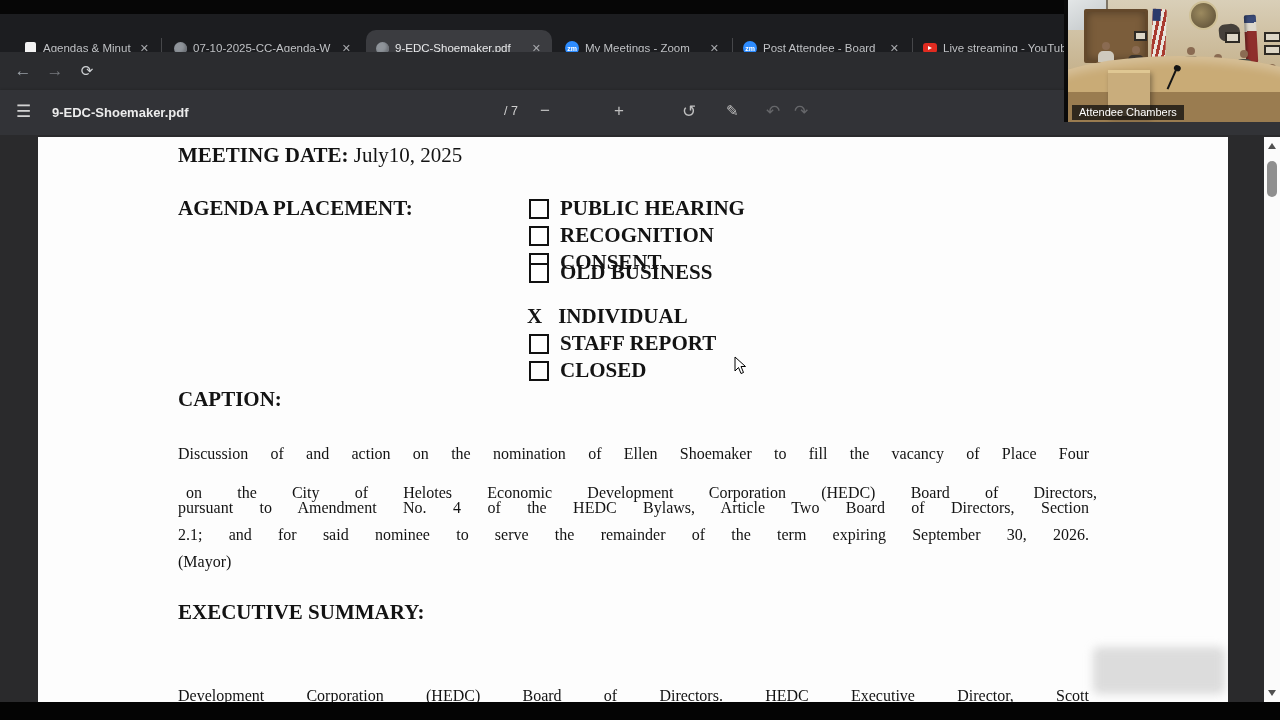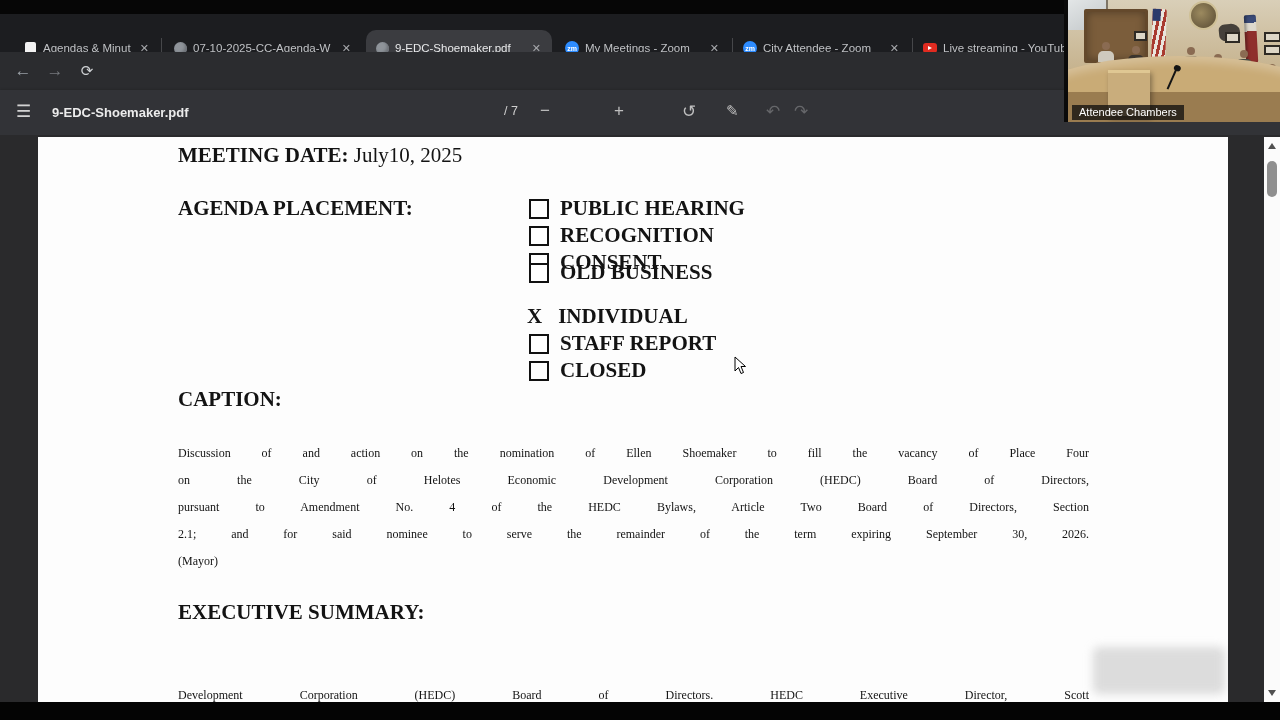--- a/index.html
+++ b/index.html
@@ -37,21 +37,21 @@
   .tb-glyph.disabled { color:#66676a; }
   .fit-ic { position:absolute; left:653px; top:102px; width:14px; height:20px; border:2px solid #cfcfcf; border-radius:3px; }
   .fit-ic::before, .fit-ic::after { content:""; position:absolute; left:3.5px; width:3px; height:3px; border-radius:50%; background:#cfcfcf; }
   .fit-ic::before { top:2px; } .fit-ic::after { bottom:2px; }
 
   
   .content { position:absolute; left:0; top:135px; width:1280px; height:567px; background:#2a2a2c; }
   .page { position:absolute; left:38px; top:2px; width:1190px; height:631px; background:#fdfdfd; overflow:hidden; font-family:"Liberation Serif",serif; color:#131313; }
   .doc-b { font-weight:bold; }
   .doc-line { position:absolute; left:140px; font-size:21px; }
-  .cap-line { position:absolute; left:140px; width:911px; font-size:12px; line-height:27px; text-align:justify; text-align-last:justify; height:27px; overflow:hidden; }
+  .cap-line { position:absolute; left:140px; width:911px; font-size:16px; line-height:27px; text-align:justify; text-align-last:justify; height:27px; overflow:hidden; }
   .cap-line.lastline { text-align-last:left; }
   .opt-row { position:absolute; left:491px; height:27px; display:flex; align-items:center; }
   .opt-box { width:20px; height:20px; border:2.4px solid #111; background:#fff; margin-right:11px; flex:0 0 auto; }
   .opt-label { font-size:21px; font-weight:bold; white-space:nowrap; }
   .opt-x { font-size:21px; font-weight:bold; margin-right:16px; }
   .ghost { position:absolute; left:1055px; top:510px; width:132px; height:47px; background:rgba(165,165,165,.38); border-radius:6px; filter:blur(5px); }
 
   
   .scrollbar { position:absolute; left:1264px; top:2px; width:16px; height:565px; background:#fbfbfb; }
   .sb-up { position:absolute; left:4px; top:6px; width:0; height:0; border-left:4px solid transparent; border-right:4px solid transparent; border-bottom:6px solid #505050; }
@@ -119,21 +119,21 @@
           <span class="fav-zoom">zm</span>
         </span>
       <span class="tab-title">My Meetings - Zoom</span>
       <span class="tab-close">✕</span>
     </div>
     <div class="tab-divider" style="left:732px;"></div>
     <div class="tab" style="left:734px;width:176px;">
       <span class="fav">
           <span class="fav-zoom">zm</span>
         </span>
-      <span class="tab-title">City Attendee - Zoom</span>
+      <span class="tab-title">Post Attendee - Board</span>
       <span class="tab-close">✕</span>
     </div>
     <div class="tab-divider" style="left:912px;"></div>
     <div class="tab" style="left:914px;width:176px;">
       <span class="fav">
           <span class="fav-yt"></span>
         </span>
       <span class="tab-title">Live streaming - YouTube S</span>
     </div>
   </div>
@@ -210,21 +210,21 @@
         <span class="opt-box"></span>
         <span class="opt-label">STAFF REPORT</span>
       </div>
       <div class="opt-row" style="top:220px;">
         <span class="opt-box"></span>
         <span class="opt-label">CLOSED</span>
       </div>
 
       <div class="doc-line doc-b" style="top:250px;">CAPTION:</div>
       <div class="cap-line" style="top:303px;">Discussion of and action on the nomination of Ellen Shoemaker to fill the vacancy of Place Four</div>
-      <div class="cap-line" style="top:330px;">on the City of Helotes Economic Development Corporation (HEDC) Board of Directors,</div>
+      <div class="cap-line" style="top:342px;margin-left:8px;">on the City of Helotes Economic Development Corporation (HEDC) Board of Directors,</div>
       <div class="cap-line" style="top:357px;">pursuant to Amendment No. 4 of the HEDC Bylaws, Article Two Board of Directors, Section</div>
       <div class="cap-line" style="top:384px;">2.1; and for said nominee to serve the remainder of the term expiring September 30, 2026.</div>
       <div class="cap-line lastline" style="top:411px;">(Mayor)</div>
 
       <div class="doc-line doc-b" style="top:463px;">EXECUTIVE SUMMARY:</div>
       <div class="cap-line" style="top:545px;">Development Corporation (HEDC) Board of Directors. HEDC Executive Director, Scott</div>
 
       <div class="ghost"></div>
     </div>
 

